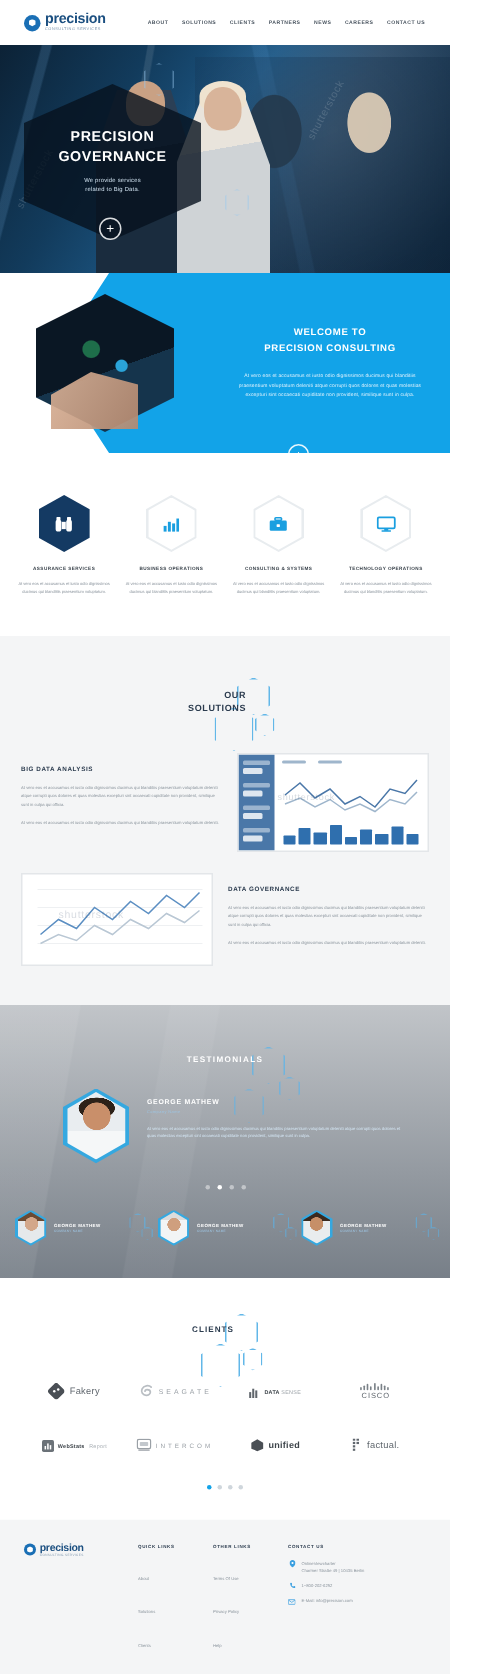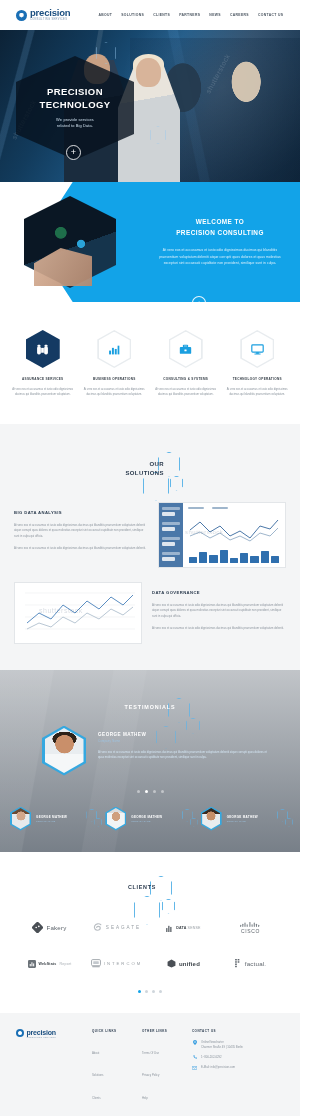--- a/index.html
+++ b/index.html
@@ -345,21 +345,21 @@
     <div class="hero-person-b"></div>
     <div class="hero-hair-b"></div>
     <div class="hero-head-b"></div>
     <div class="hero-hex-o" style="left:96px;top:12px;width:20px;height:22px;"></div>
     <div class="hero-hex-o" style="left:150px;top:96px;width:16px;height:18px;"></div>
     <div class="wm" style="left:2px;top:86px;transform:rotate(-62deg);">shutterstock</div>
     <div class="wm" style="left:196px;top:40px;transform:rotate(-62deg);">shutterstock</div>
     <div class="hero-dark-hex">
       <div class="hero-title">
         <span>PRECISION</span><br>
-        <span>TECHNOLOGY</span>
+        <span>GOVERNANCE</span>
       </div>
       <div class="hero-sub">
         <span>We provide services</span><br>
         <span>related to  Big Data.</span>
       </div>
     </div>
     <div class="hero-plus">+</div>
   </div>
 
   <div class="welcome">

